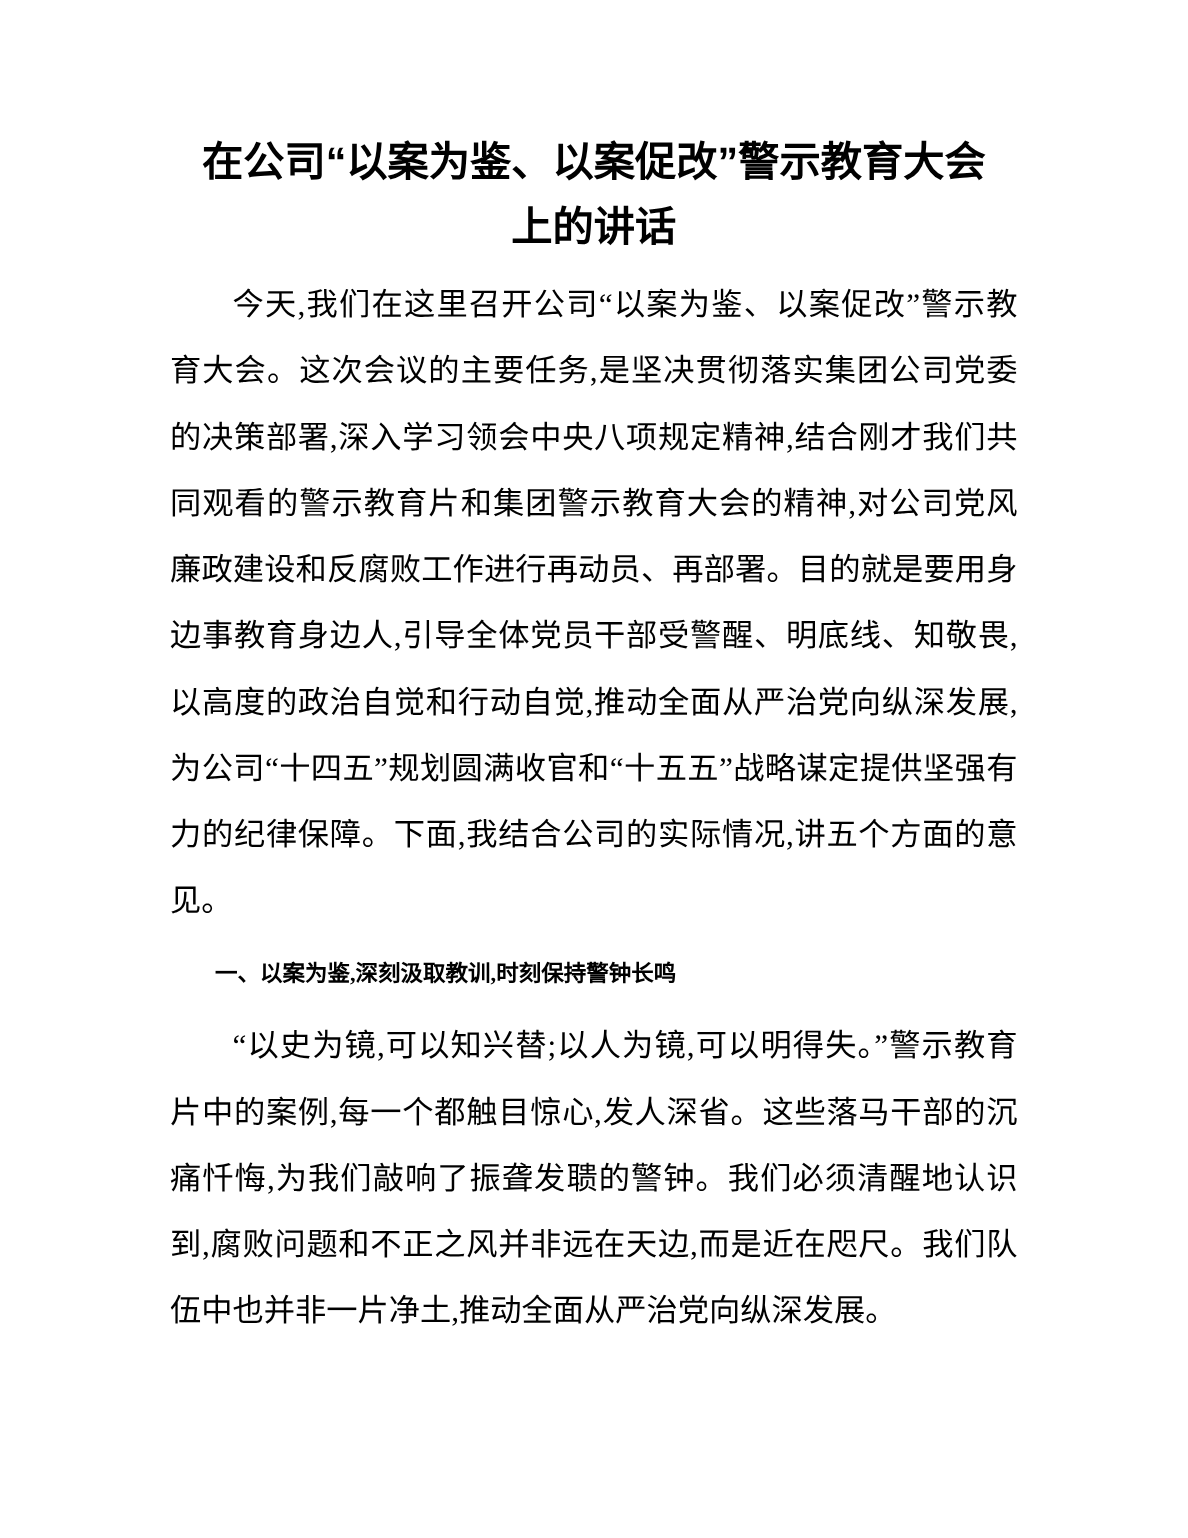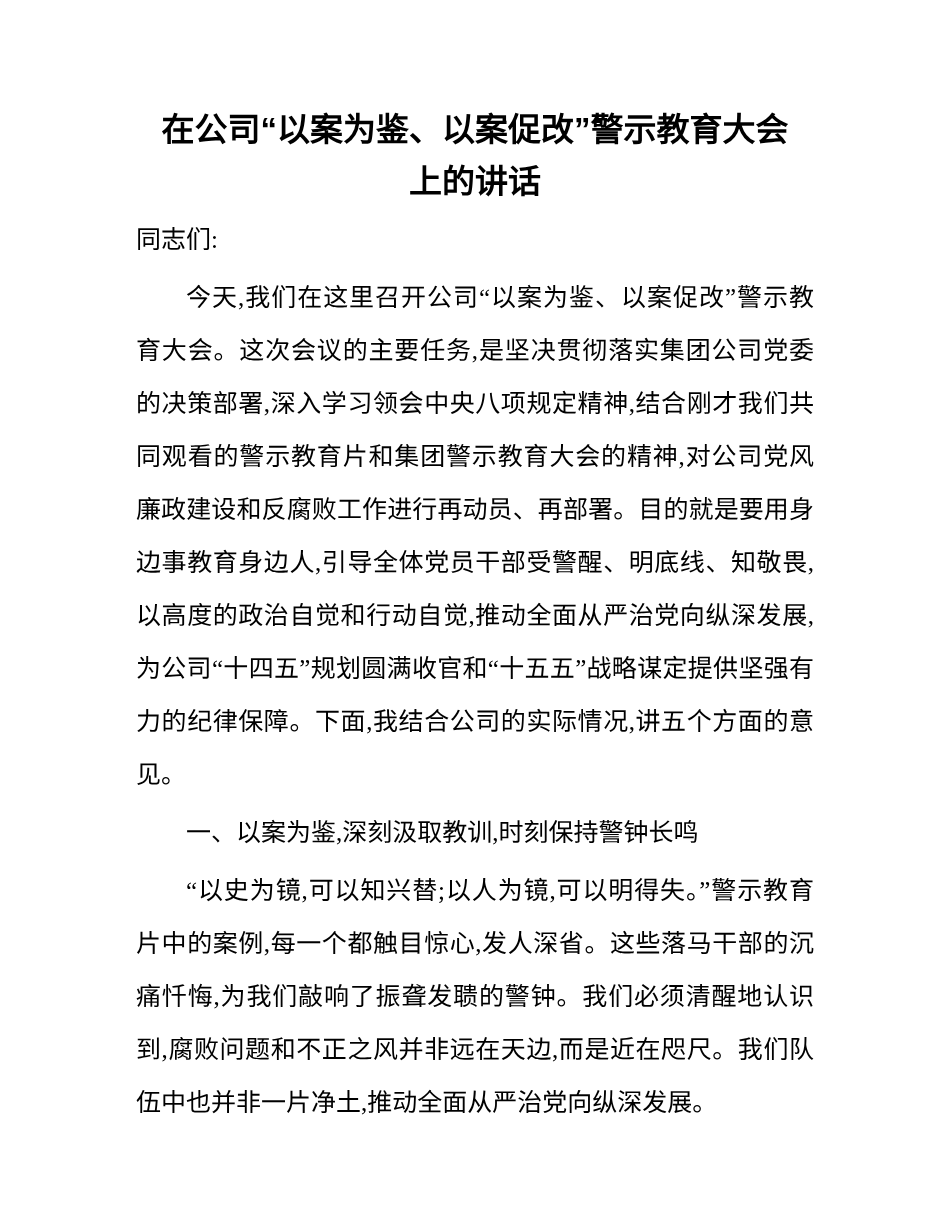--- a/index.html
+++ b/index.html
@@ -38,36 +38,35 @@
   }
   .body-para {
     font-size: 25px;
     line-height: 53px;
     margin: 0 0 10px 0;
     text-indent: 2em;
     text-align: justify;
     text-justify: inter-ideograph;
   }
   .heading-para {
-    font-size: 25px;
+    font-size: 18px;
     line-height: 43px;
     margin: 0 0 10px 0;
     text-indent: 2em;
     text-align: justify;
-    font-weight: normal;
+    font-weight: bold;
   }
 </style>
 </head>
 <body>
 
 <div class="page">
   <h1 class="doc-title">在公司“以案为鉴、以案促改”警示教育大会
 上的讲话</h1>
 
-  <p class="salutation">同志们:</p>
 
   <p class="body-para">今天,我们在这里召开公司“以案为鉴、以案促改”警示教育大会。这次会议的主要任务,是坚决贯彻落实集团公司党委的决策部署,深入学习领会中央八项规定精神,结合刚才我们共同观看的警示教育片和集团警示教育大会的精神,对公司党风廉政建设和反腐败工作进行再动员、再部署。目的就是要用身边事教育身边人,引导全体党员干部受警醒、明底线、知敬畏,以高度的政治自觉和行动自觉,推动全面从严治党向纵深发展,为公司“十四五”规划圆满收官和“十五五”战略谋定提供坚强有力的纪律保障。下面,我结合公司的实际情况,讲五个方面的意见。</p>
 
   <p class="heading-para">一、以案为鉴,深刻汲取教训,时刻保持警钟长鸣</p>
 
   <p class="body-para">“以史为镜,可以知兴替;以人为镜,可以明得失。”警示教育片中的案例,每一个都触目惊心,发人深省。这些落马干部的沉痛忏悔,为我们敲响了振聋发聩的警钟。我们必须清醒地认识到,腐败问题和不正之风并非远在天边,而是近在咫尺。我们队伍中也并非一片净土,推动全面从严治党向纵深发展。</p>
 
 </div>
 
 </body></html>

